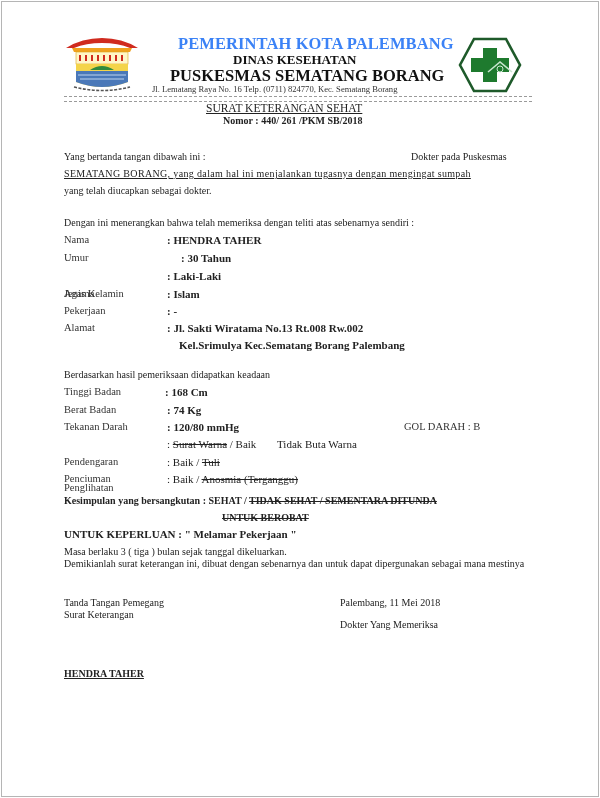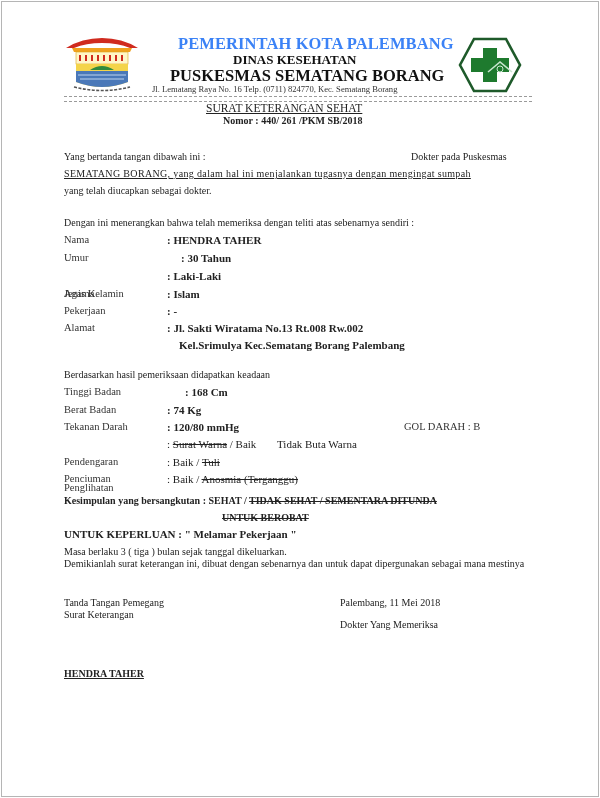--- a/index.html
+++ b/index.html
@@ -100,21 +100,21 @@
 <div class="abs val b" style="left:167px;top:288px;">: Islam</div>
 <div class="abs lbl" style="left:64px;top:305px;">Pekerjaan</div>
 <div class="abs val b" style="left:167px;top:305px;">:  -</div>
 <div class="abs lbl" style="left:64px;top:322px;">Alamat</div>
 <div class="abs val b" style="left:167px;top:322px;">:  Jl. Sakti Wiratama No.13 Rt.008 Rw.002</div>
 <div class="abs val b" style="left:179px;top:339px;">Kel.Srimulya Kec.Sematang Borang Palembang</div>
 
 <div class="abs t10" style="left:64px;top:369px;">Berdasarkan hasil pemeriksaan didapatkan keadaan</div>
 
 <div class="abs lbl" style="left:64px;top:386px;">Tinggi Badan</div>
-<div class="abs val b" style="left:185px;top:386px;font-family:Liberation Serif, serif;">: 168 Cm</div>
+<div class="abs val b" style="left:165px;top:386px;font-family:Liberation Serif, serif;">: 168 Cm</div>
 <div class="abs lbl" style="left:64px;top:404px;">Berat Badan</div>
 <div class="abs val b" style="left:167px;top:404px;">: 74 Kg</div>
 <div class="abs lbl" style="left:64px;top:421px;">Tekanan Darah</div>
 <div class="abs val b" style="left:167px;top:421px;">: 120/80 mmHg</div>
 <div class="abs lbl" style="left:404px;top:421px;">GOL DARAH : B</div>
 
 <div class="abs lbl" style="left:64px;top:438px;margin-top:44px;">Penglihatan</div>
 <div class="abs val" style="left:167px;top:438px;">
   <span>: </span><span class="strike">Surat Warna</span><span> / Baik</span>
 </div>

